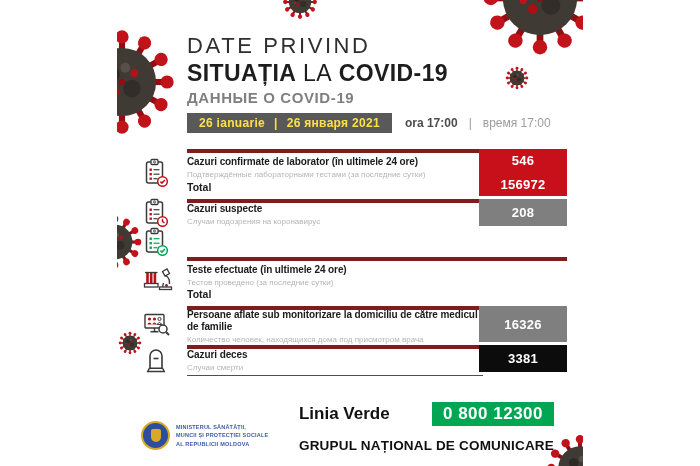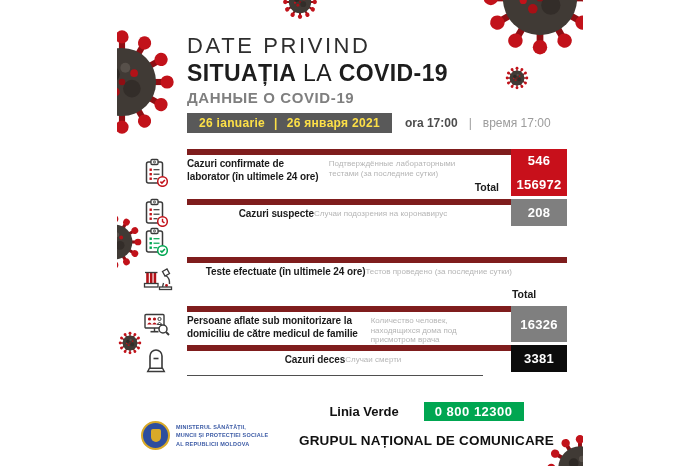--- a/index.html
+++ b/index.html
@@ -22,23 +22,23 @@
   .date-badge { background:#595959; color:#fde047; font-weight:700; padding:3px 12px;
                 display:flex; gap:9px; align-items:center; letter-spacing:0.3px; }
   .time-ro { margin-left:13px; color:#4d4d4d; font-weight:700; }
   .sep { margin:0 11px; color:#9c9c9c; }
   .time-ru { color:#9c9c9c; }
 
   
   .table { position:absolute; left:140px; top:149px; width:427px; }
   .row { display:flex; align-items:stretch; margin-bottom:3px; }
   .row-icon { width:47px; display:flex; align-items:center; padding-left:3px; box-sizing:border-box; }
-  .row-body { flex:1; border-top:6px solid #7f1d1d; padding:3px 12px 2px 0;
-              display:flex; flex-direction:row; justify-content:center; box-sizing:border-box; }
-  .row-value { width:56px; color:#fff; font-weight:700; font-size:13px; letter-spacing:0.3px;
+  .row-body { flex:1; border-top:4px solid #7f1d1d; padding:3px 0 2px 0;
+              display:flex; flex-direction:column; justify-content:center; box-sizing:border-box; }
+  .row-value { width:88px; color:#fff; font-weight:700; font-size:13px; letter-spacing:0.3px;
                display:flex; flex-direction:column; align-items:center; justify-content:center; text-align:center; }
   .row-value.dual { justify-content:space-around; }
   .r-title { font-size:10px; font-weight:700; color:#1b1b1b; line-height:1.25; letter-spacing:-0.1px; }
   .r-sub   { font-size:8px;  color:#b5b5b5; line-height:1.2; margin-top:1px; }
   .r-total { font-size:10.5px; font-weight:700; color:#1b1b1b; margin-top:auto; padding-bottom:1px; }
   .row.green .r-title { color:#00a651; letter-spacing:0.2px; }
   .row.green .r-sub   { color:#57bf8b; }
   .bg-red   { background:#c8101b; }
   .bg-gray  { background:#7f7f7f; }
   .bg-green { background:#00a651; }
@@ -48,22 +48,22 @@
   .table-end { margin-left:47px; width:296px; border-top:1px solid #4f4f4f; }
 
   
   .logo { position:absolute; left:141px; top:421px; display:flex; align-items:center; gap:6px; }
   .emblem { width:29px; height:29px; border-radius:50%; background:#2d4d9e;
             border:2.5px solid #d8a928; box-sizing:border-box; position:relative;
             display:flex; align-items:center; justify-content:center; }
   .emblem-shield { width:10px; height:13px; background:#d8a928; border-radius:2px 2px 5px 5px; display:block; }
   .ministry-text { font-size:5.5px; font-weight:700; color:#3b5aa5; line-height:1.55; letter-spacing:0.2px; }
   .footer-right { position:absolute; right:146px; top:402px; text-align:right; }
-  .hotline { display:flex; align-items:center; justify-content:center; gap:25px;
-             font-size:13px; font-weight:800; color:#111; }
+  .hotline { display:flex; align-items:center; justify-content:space-between; gap:25px;
+             font-size:17px; font-weight:800; color:#111; }
   .hotline-badge { background:#00a651; color:#fff; padding:2px 11px; font-weight:800; letter-spacing:0.5px; }
   .group { margin-top:12px; font-size:13.5px; font-weight:800; color:#111; letter-spacing:0.2px; }
 </style>
 </head>
 <body>
 
 <svg width="0" height="0" style="position:absolute" aria-hidden="true">
   <defs>
     <symbol id="virus" viewBox="0 0 100 100">
       <g transform="rotate(0 50 50)">

